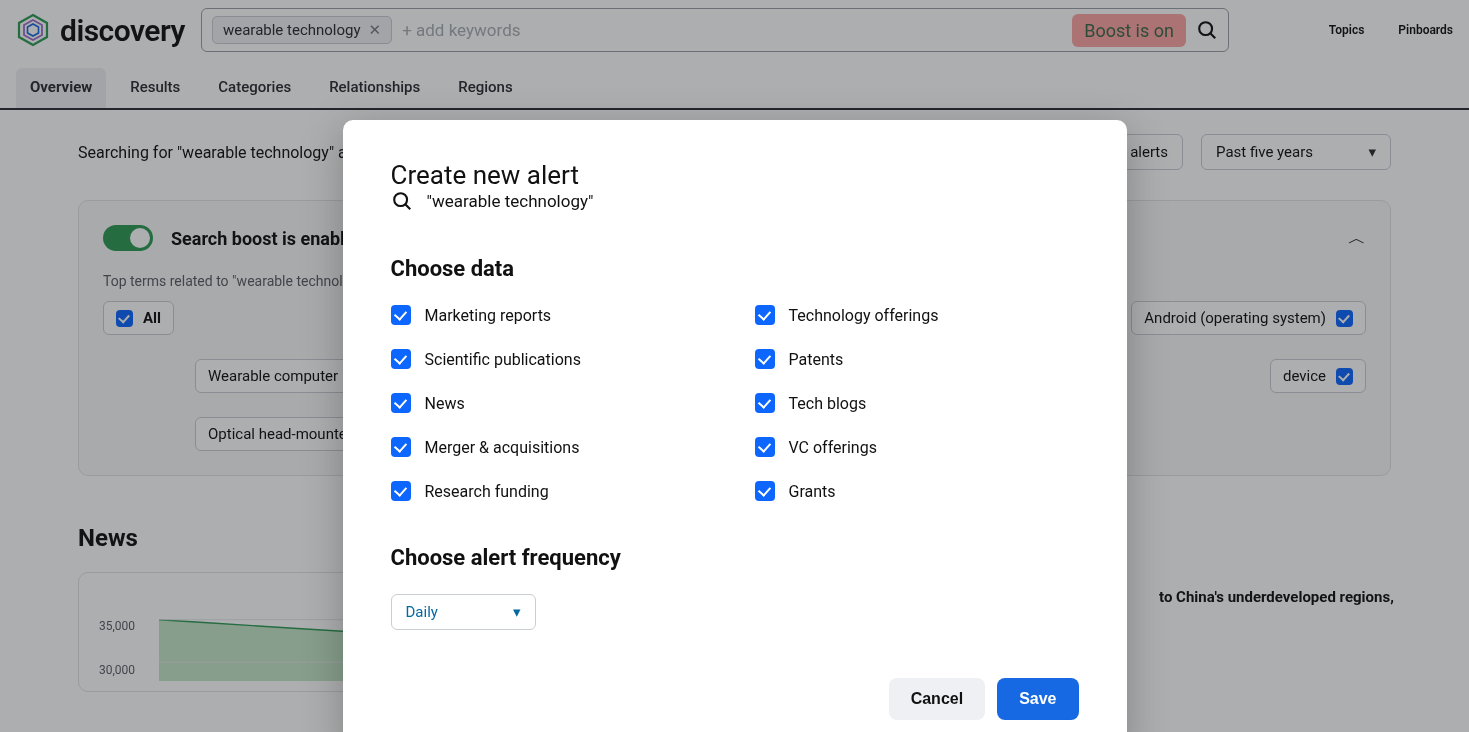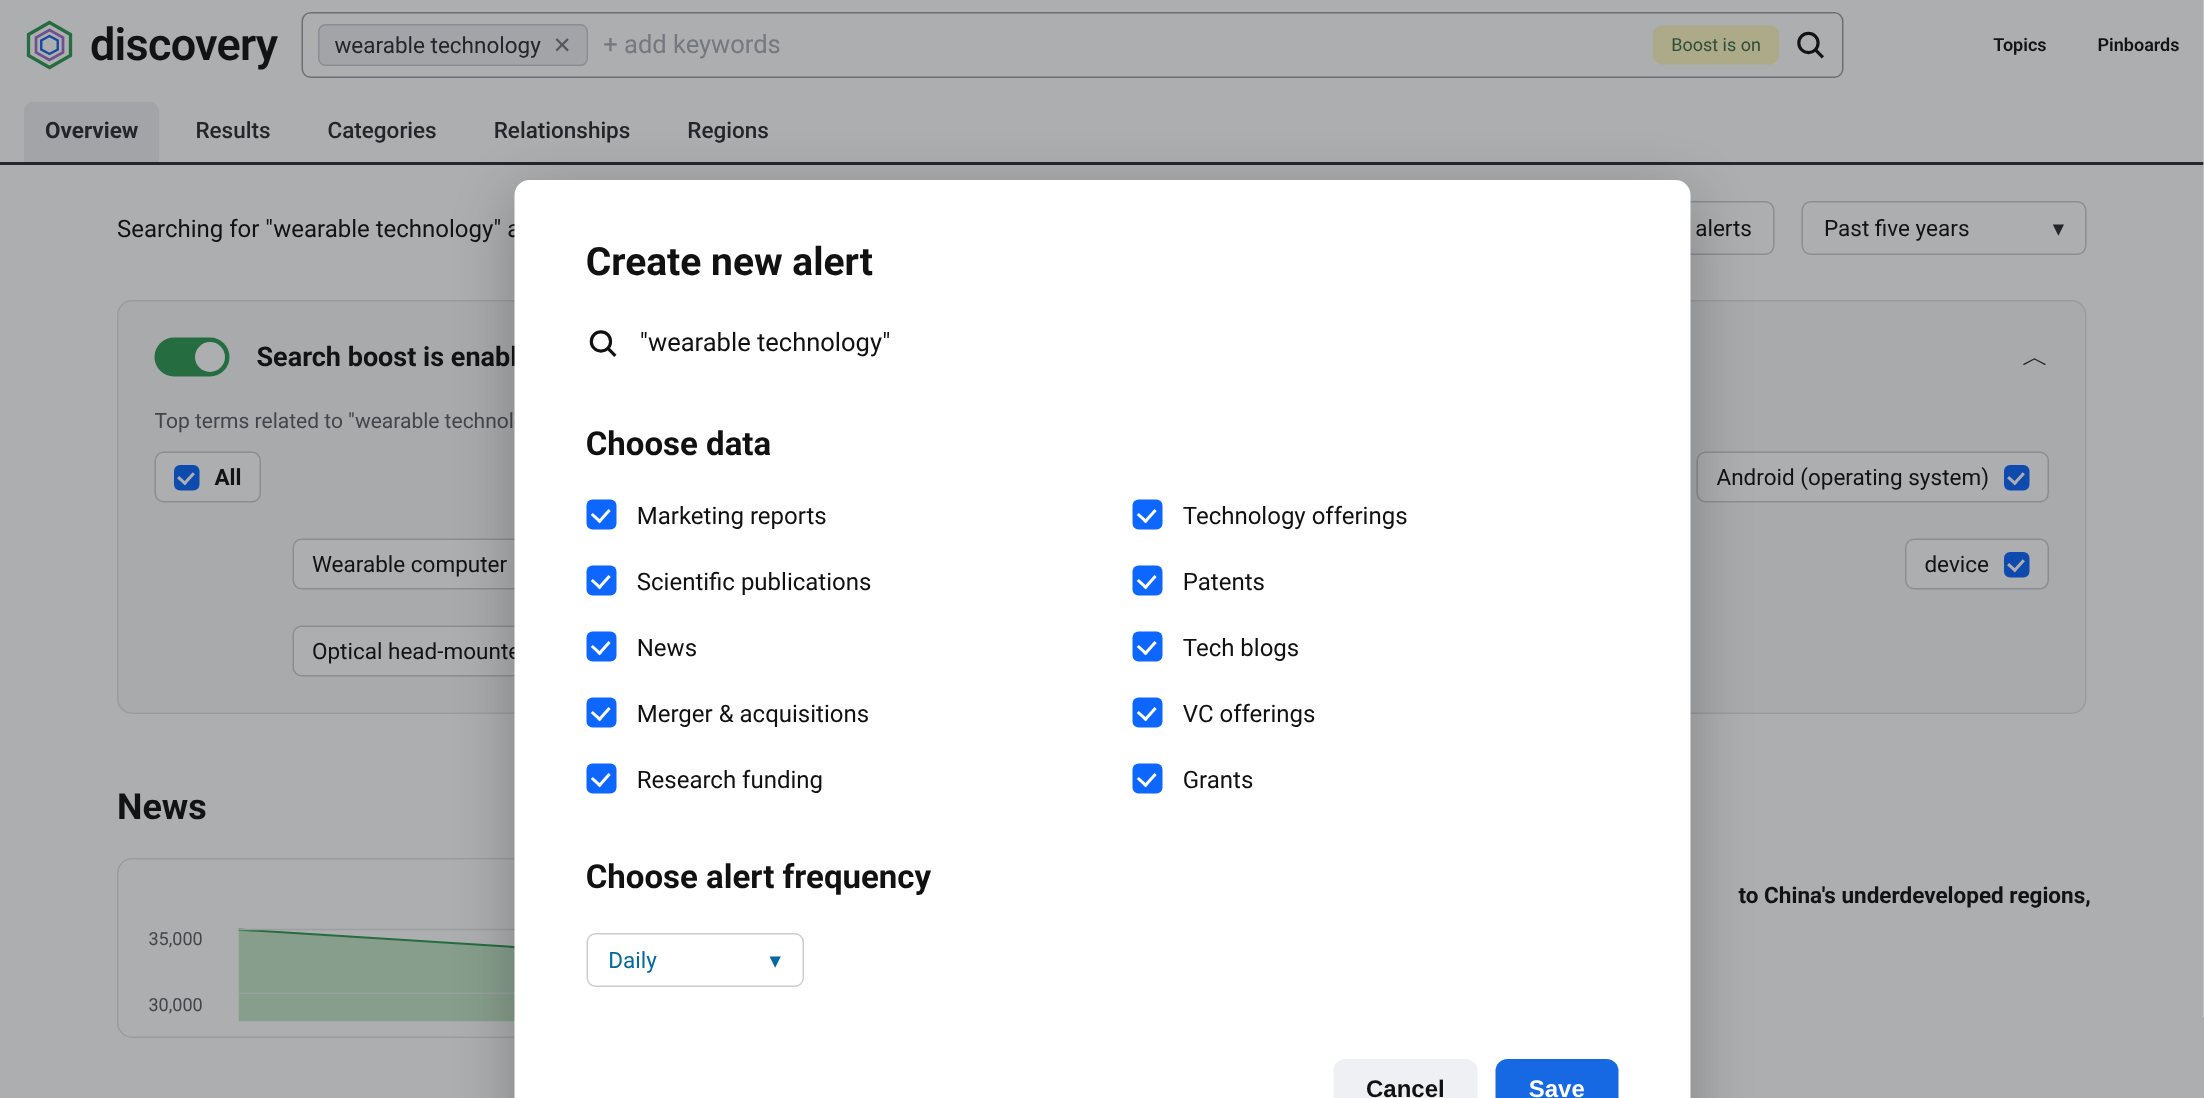--- a/index.html
+++ b/index.html
@@ -46,23 +46,23 @@
       background: #eef0f3;
       border: 1px solid #c9cdd4;
       border-radius: 5px;
       padding: 4px 10px;
       font-size: 15px;
       color:#2b2d33;
     }
     .chip .x { color:#757a83; cursor:pointer; font-size:15px;}
     .search-placeholder { color:#a8adb5; font-size:17px; margin-left: 10px; flex:1;}
     .boost-pill {
-      background: #fef9c3;
+      background: #fca5a5;
       color:#3d6b4b;
-      font-size:12px;
+      font-size:18px;
       padding: 6px 12px;
       border-radius: 6px;
       margin-right: 10px;
     }
     .search-icon { width:22px; height:22px; color:#111; }
 
     .top-nav { display:flex; gap: 34px; margin-left:auto; }
     .top-nav-link { font-size: 12px; font-weight:600; color:#111; }
 
     
@@ -157,21 +157,21 @@
       background: rgba(20,22,26,0.35);
       display:flex; align-items:flex-start; justify-content:center;
       padding-top: 120px;
     }
     .modal {
       width: 784px;
       background:#fff; border-radius:10px;
       box-shadow: 0 10px 40px rgba(0,0,0,0.25);
       padding: 40px 48px 34px;
     }
-    .modal h2 { font-size:26px; font-weight:700; margin-bottom: 28px;}
+    .modal h2 { font-size:26px; font-weight:400; }
     .alert-query-row {
       display:flex; align-items:center; gap:14px;
       font-size:17px; color:#111; margin-bottom: 44px;
     }
     .alert-query-row .search-icon { width:22px; height:22px; color:#111;}
     .modal h3 { font-size:22px; font-weight:700; margin-bottom: 24px;}
 
     .data-grid {
       display:grid; grid-template-columns: 1fr 1fr;
       column-gap: 40px; row-gap: 24px;

